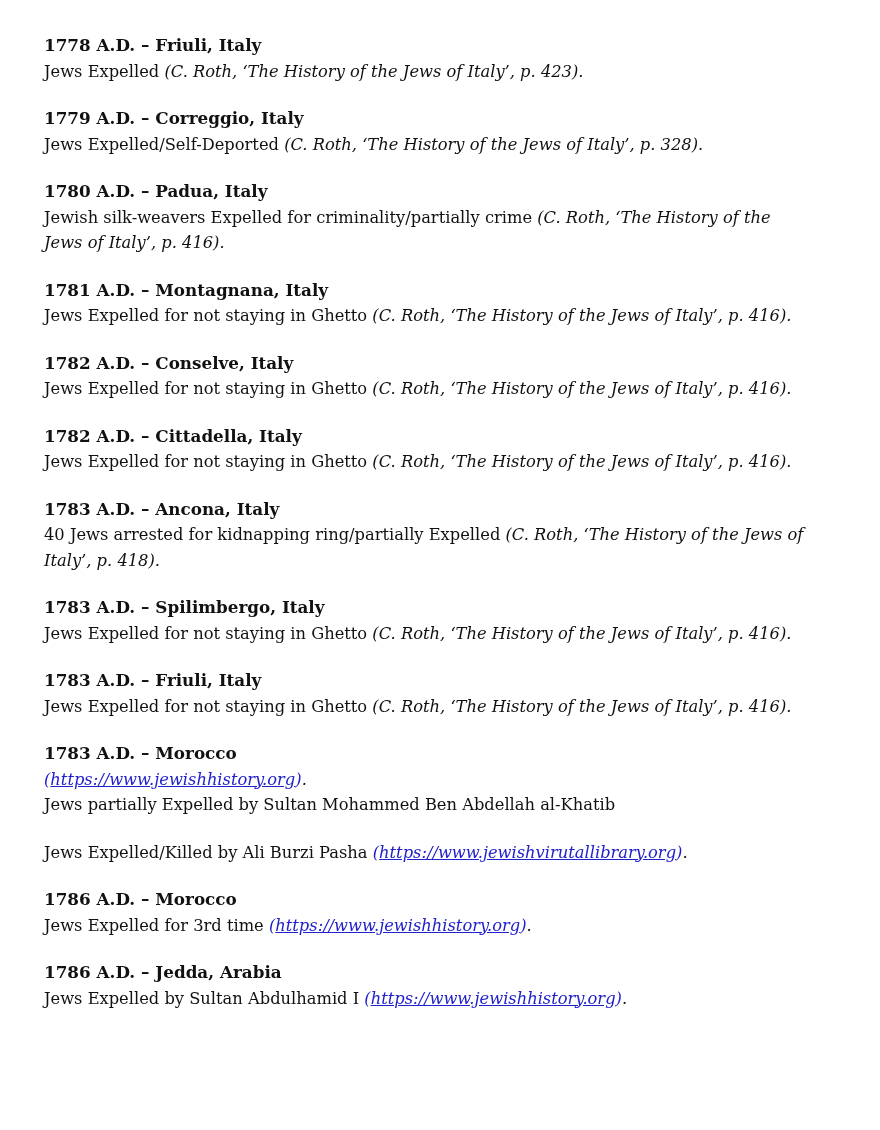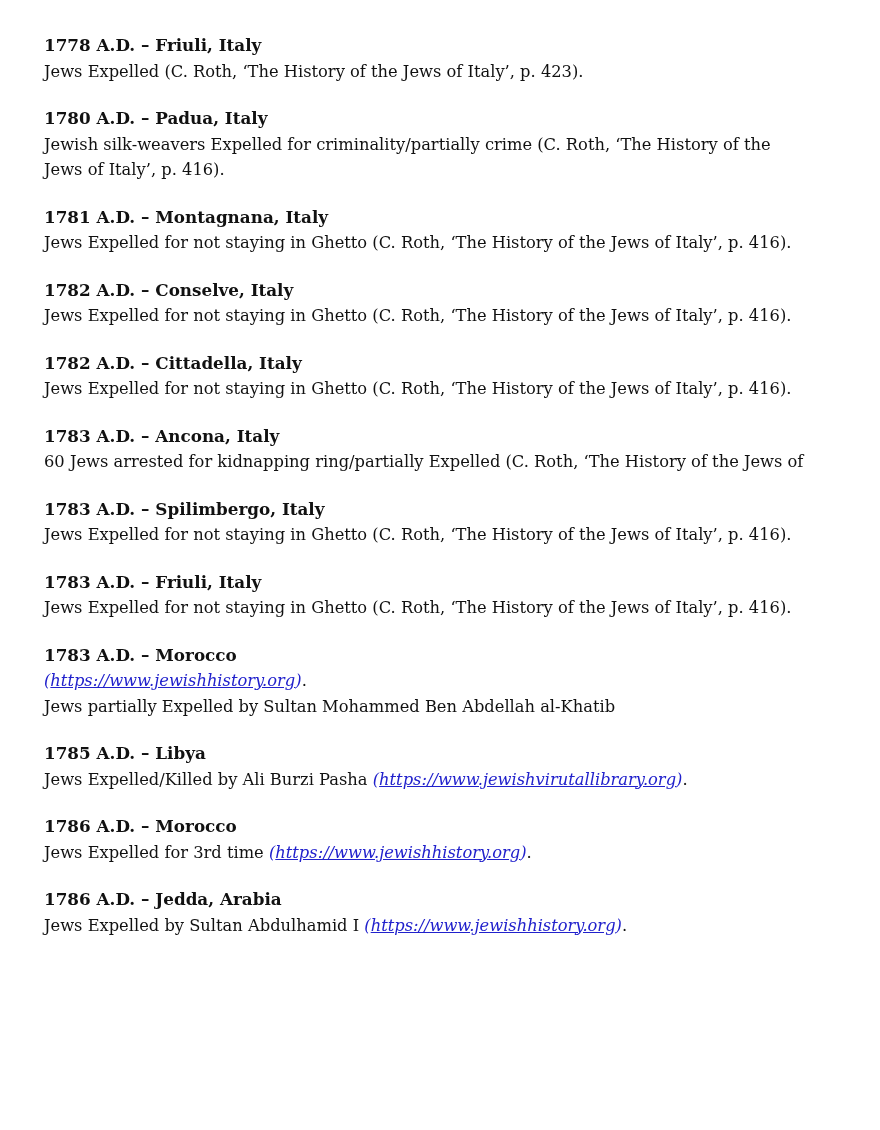--- a/index.html
+++ b/index.html
@@ -35,20 +35,21 @@
   .body-block {
     margin: 0;
   }
   .line {
     white-space: nowrap;
   }
   .seg-r {
     font-style: normal;
   }
   .seg-i {
+    font-style: italic;
     text-align: center;
   }
   .seg-blue {
     font-style: italic;
     color: var(--link, #2121cc);
   }
   .seg-link {
     font-style: italic;
     color: var(--link, #2121cc);
     text-decoration: underline;
@@ -60,20 +61,26 @@
 
 <div class="doc">
   <div>
   <section class="entry">
     <div class="heading">1778 A.D. – Friuli, Italy</div>
     <div class="body-block">
           <div class="line"><span class="seg-r">Jews Expelled </span><span class="seg-i">(C. Roth, ‘The History of the Jews of Italy’, p. 423).</span></div>
         </div>
   </section>
 
+  <section class="entry">
+    <div class="heading">1779 A.D. – Correggio, Italy</div>
+    <div class="body-block">
+          <div class="line"><span class="seg-r">Jews Expelled/Self-Deported </span><span class="seg-i">(C. Roth, ‘The History of the Jews of Italy’, p. 328).</span></div>
+        </div>
+  </section>
 
   <section class="entry">
     <div class="heading">1780 A.D. – Padua, Italy</div>
     <div class="body-block">
           <div class="line"><span class="seg-r">Jewish silk-weavers Expelled for criminality/partially crime </span><span class="seg-i">(C. Roth, ‘The History of the</span></div>
           <div class="line"><span class="seg-i">Jews of Italy’, p. 416).</span></div>
         </div>
   </section>
 
   <section class="entry">
@@ -93,21 +100,22 @@
   <section class="entry">
     <div class="heading">1782 A.D. – Cittadella, Italy</div>
     <div class="body-block">
           <div class="line"><span class="seg-r">Jews Expelled for not staying in Ghetto </span><span class="seg-i">(C. Roth, ‘The History of the Jews of Italy’, p. 416).</span></div>
         </div>
   </section>
 
   <section class="entry">
     <div class="heading">1783 A.D. – Ancona, Italy</div>
     <div class="body-block">
-          <div class="line"><span class="seg-r">60 Jews arrested for kidnapping ring/partially Expelled </span><span class="seg-i">(C. Roth, ‘The History of the Jews of</span></div>
+          <div class="line"><span class="seg-r">40 Jews arrested for kidnapping ring/partially Expelled </span><span class="seg-i">(C. Roth, ‘The History of the Jews of</span></div>
+          <div class="line"><span class="seg-i">Italy’, p. 418).</span></div>
         </div>
   </section>
 
   <section class="entry">
     <div class="heading">1783 A.D. – Spilimbergo, Italy</div>
     <div class="body-block">
           <div class="line"><span class="seg-r">Jews Expelled for not staying in Ghetto </span><span class="seg-i">(C. Roth, ‘The History of the Jews of Italy’, p. 416).</span></div>
         </div>
   </section>
 
@@ -121,21 +129,20 @@
   <section class="entry">
     <div class="heading">1783 A.D. – Morocco</div>
     <div class="body-block">
           <div class="line"><span class="seg-blue">(</span><a class="seg-link">https://www.jewishhistory.org</a><span class="seg-blue">)</span><span class="seg-i">.</span></div>
           <div class="line"><span class="seg-r">Jews partially Expelled by Sultan Mohammed Ben Abdellah al-Khatib</span></div>
         </div>
   </section>
 
 
   <section class="entry">
-    <div class="heading">1785 A.D. – Libya</div>
     <div class="body-block">
           <div class="line"><span class="seg-r">Jews Expelled/Killed by Ali Burzi Pasha </span><span class="seg-blue">(</span><a class="seg-link">https://www.jewishvirutallibrary.org</a><span class="seg-blue">)</span><span class="seg-i">.</span></div>
         </div>
   </section>
 
   <section class="entry">
     <div class="heading">1786 A.D. – Morocco</div>
     <div class="body-block">
           <div class="line"><span class="seg-r">Jews Expelled for 3rd time </span><span class="seg-blue">(</span><a class="seg-link">https://www.jewishhistory.org</a><span class="seg-blue">)</span><span class="seg-i">.</span></div>
         </div>

